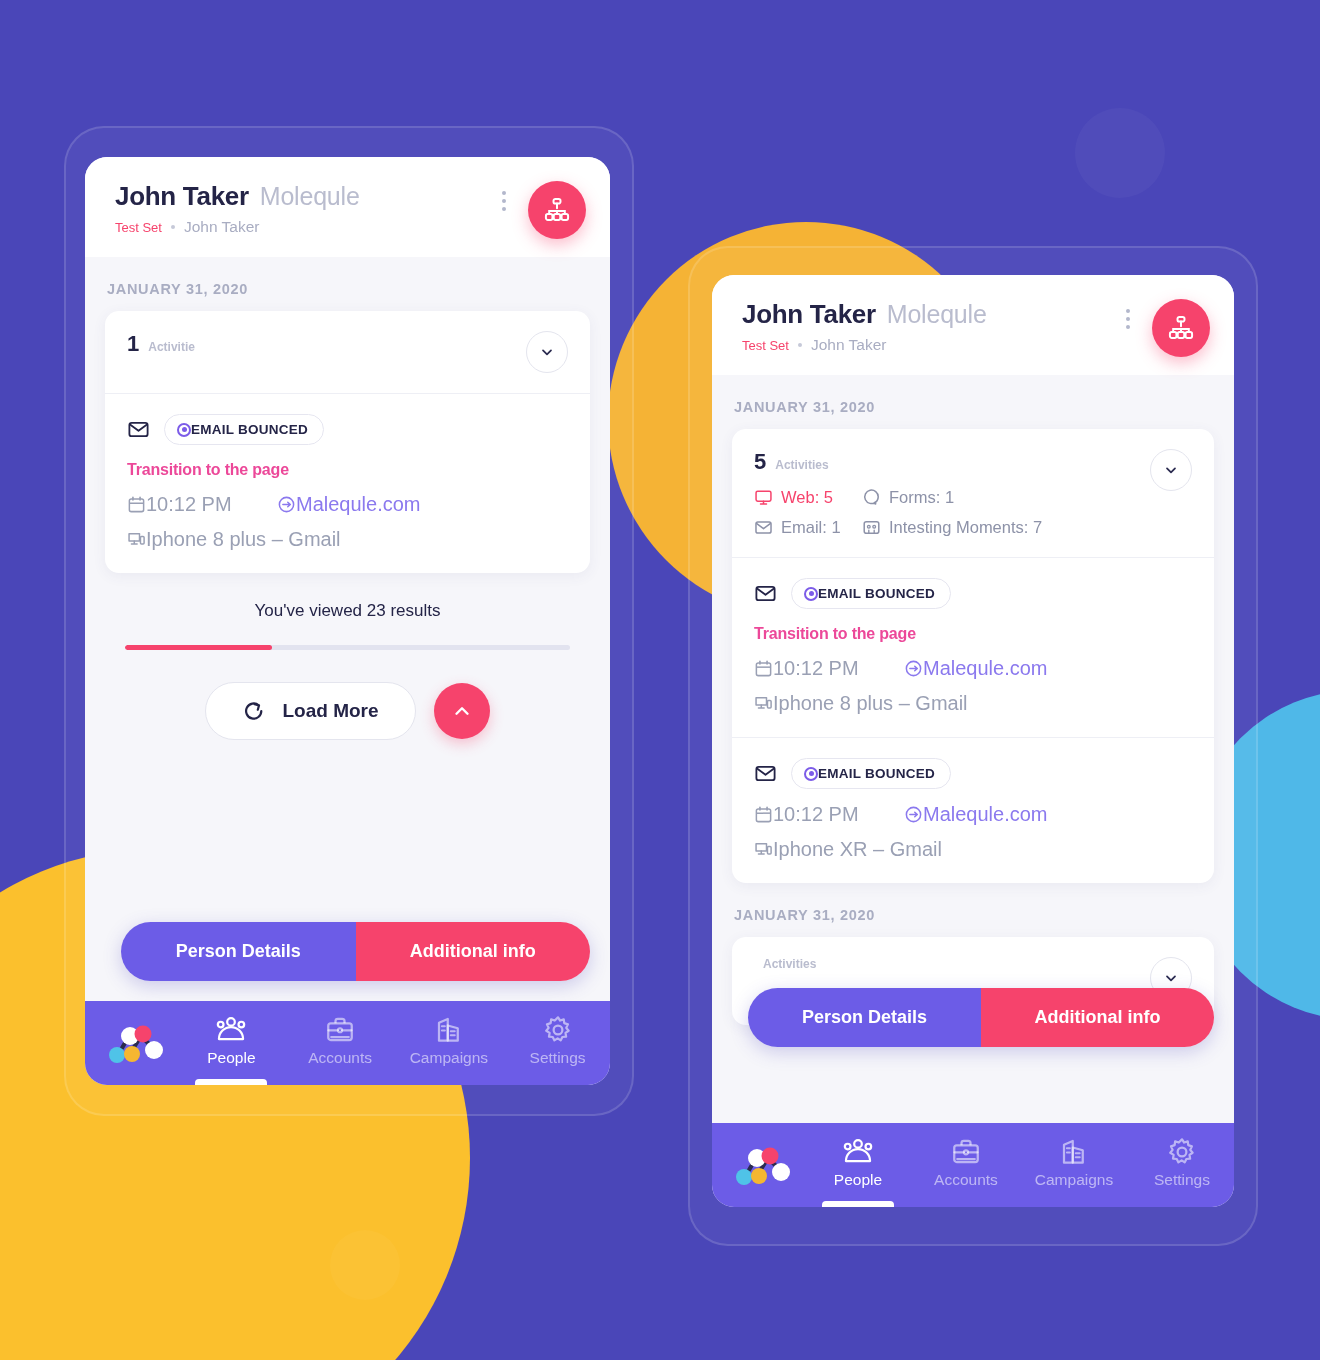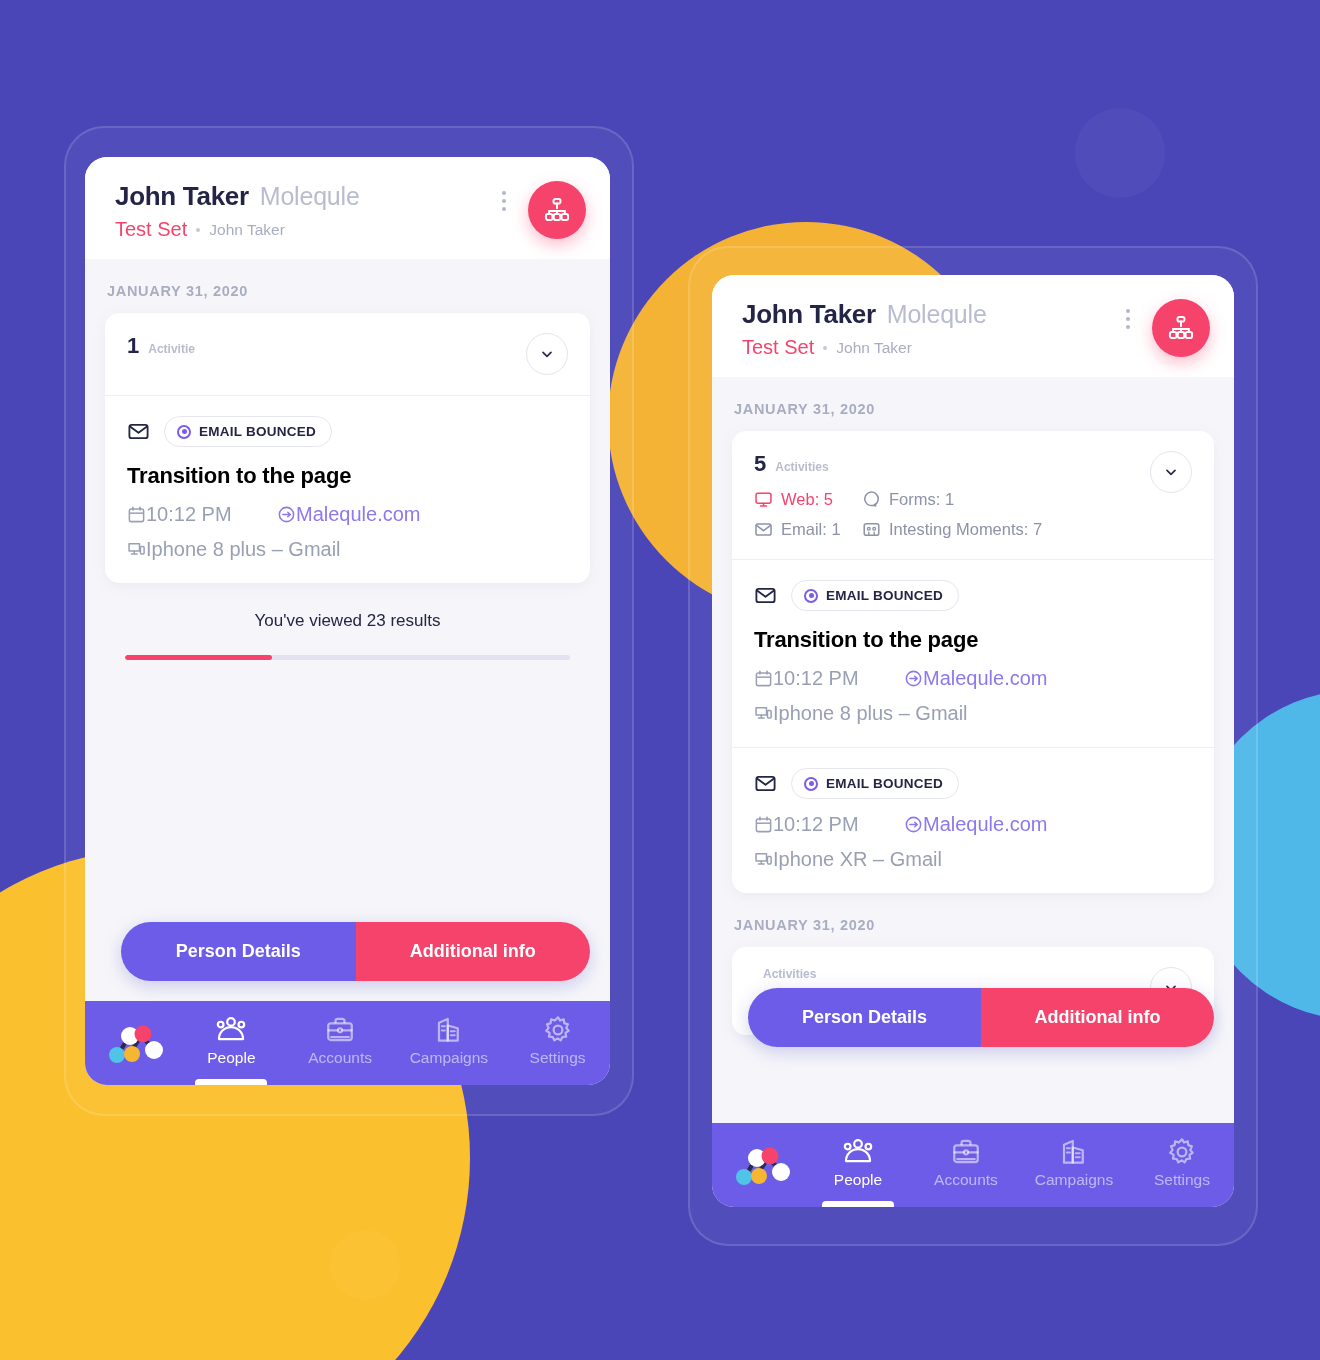--- a/index.html
+++ b/index.html
@@ -106,21 +106,21 @@
     font-weight: normal;
     color: #b9bcce;
     letter-spacing: -0.2px;
   }
   .hdr-sub-row {
     display: flex;
     align-items: center;
     gap: 9px;
     margin-top: 6px;
   }
-  .hdr-tag { font-size: 20px; color: #f6436c; }
+  .hdr-tag { font-size: 13px; color: #f6436c; }
   .hdr-dot { width: 4px; height: 4px; border-radius: 50%; background: #c6c9d8; }
   .hdr-crumb { font-size: 15.5px; color: #a9adc2; }
 
   .kebab {
     display: flex; flex-direction: column; gap: 4px;
     align-items: center; justify-content: center;
     padding: 6px 10px; margin-top: 4px;
     cursor: pointer;
   }
   .kebab i { width: 4px; height: 4px; border-radius: 50%; background: #b3b7cc; display: block; }
@@ -191,37 +191,37 @@
   .chevron-btn svg { width: 16px; height: 16px; }
 
   
   .activity {
     padding: 20px 22px 22px 22px;
   }
   .activity + .activity { border-top: 1px solid #eeeff5; }
   .act-top { display: flex; align-items: center; gap: 14px; }
   .act-type-icon svg { width: 23px; height: 23px; display: block; }
   .badge {
-    display: inline-flex; align-items: center; gap: 8px;
+    display: inline-flex; align-items: center; 
     border: 1px solid #e6e6f0;
     border-radius: 20px;
     padding: 7px 15px 7px 12px;
     background: #fff;
   }
   .badge-dot {
     width: 14px; height: 14px; border-radius: 50%;
     border: 2.5px solid #7c5ce8;
     display: flex; align-items: center; justify-content: center;
   }
   .badge-dot i { width: 5px; height: 5px; border-radius: 50%; background: #7c5ce8; display:block; }
   .badge-text {
     font-size: 13.5px; font-weight: bold; letter-spacing: 0.25px; color: #242447;
   }
   .act-title {
-    font-size: 22px; font-weight: bold; color: #000000;
+    font-size: 16px; font-weight: bold; color: #ec4899;
     margin-top: 16px; letter-spacing: -0.2px;
   }
   .act-meta { margin-top: 14px; display: flex; align-items: center; }
   .meta-item { display: flex; align-items: center; font-size: 20px; color: #9aa0b4; }
   .meta-item svg { width: 19px; height: 19px; flex-shrink: 0; }
   .meta-time { width: 150px; }
   .meta-link { color: #8b79ee; }
   .meta-link svg { }
   .act-device { margin-top: 12px; }
 
@@ -487,20 +487,33 @@
             <span>Iphone 8 plus – Gmail</span>
           </span>
         </div>
       </div>
     </div>
 
     <div class="loadmore-wrap">
       <div class="viewed-text">You've viewed 23 results</div>
       <div class="progress-track">
         <div class="progress-fill" id="lm-progress" style="width: 33%;"></div>
+      </div>
+      <div class="loadmore-row">
+        <div class="loadmore-btn">
+          <svg>
+              <use href="#ic-refresh"></use>
+            </svg>
+          <span class="loadmore-label">Load More</span>
+        </div>
+        <div class="scrolltop-btn">
+          <svg>
+              <use href="#ic-chevron-up"></use>
+            </svg>
+        </div>
       </div>
     </div>
 
     <div class="segment-wrap" style="bottom:20px">
       <div class="segment seg-person">Person Details</div>
       <div class="segment seg-additional">Additional info</div>
     </div>
   </div>
 
   <div class="bottom-nav">

